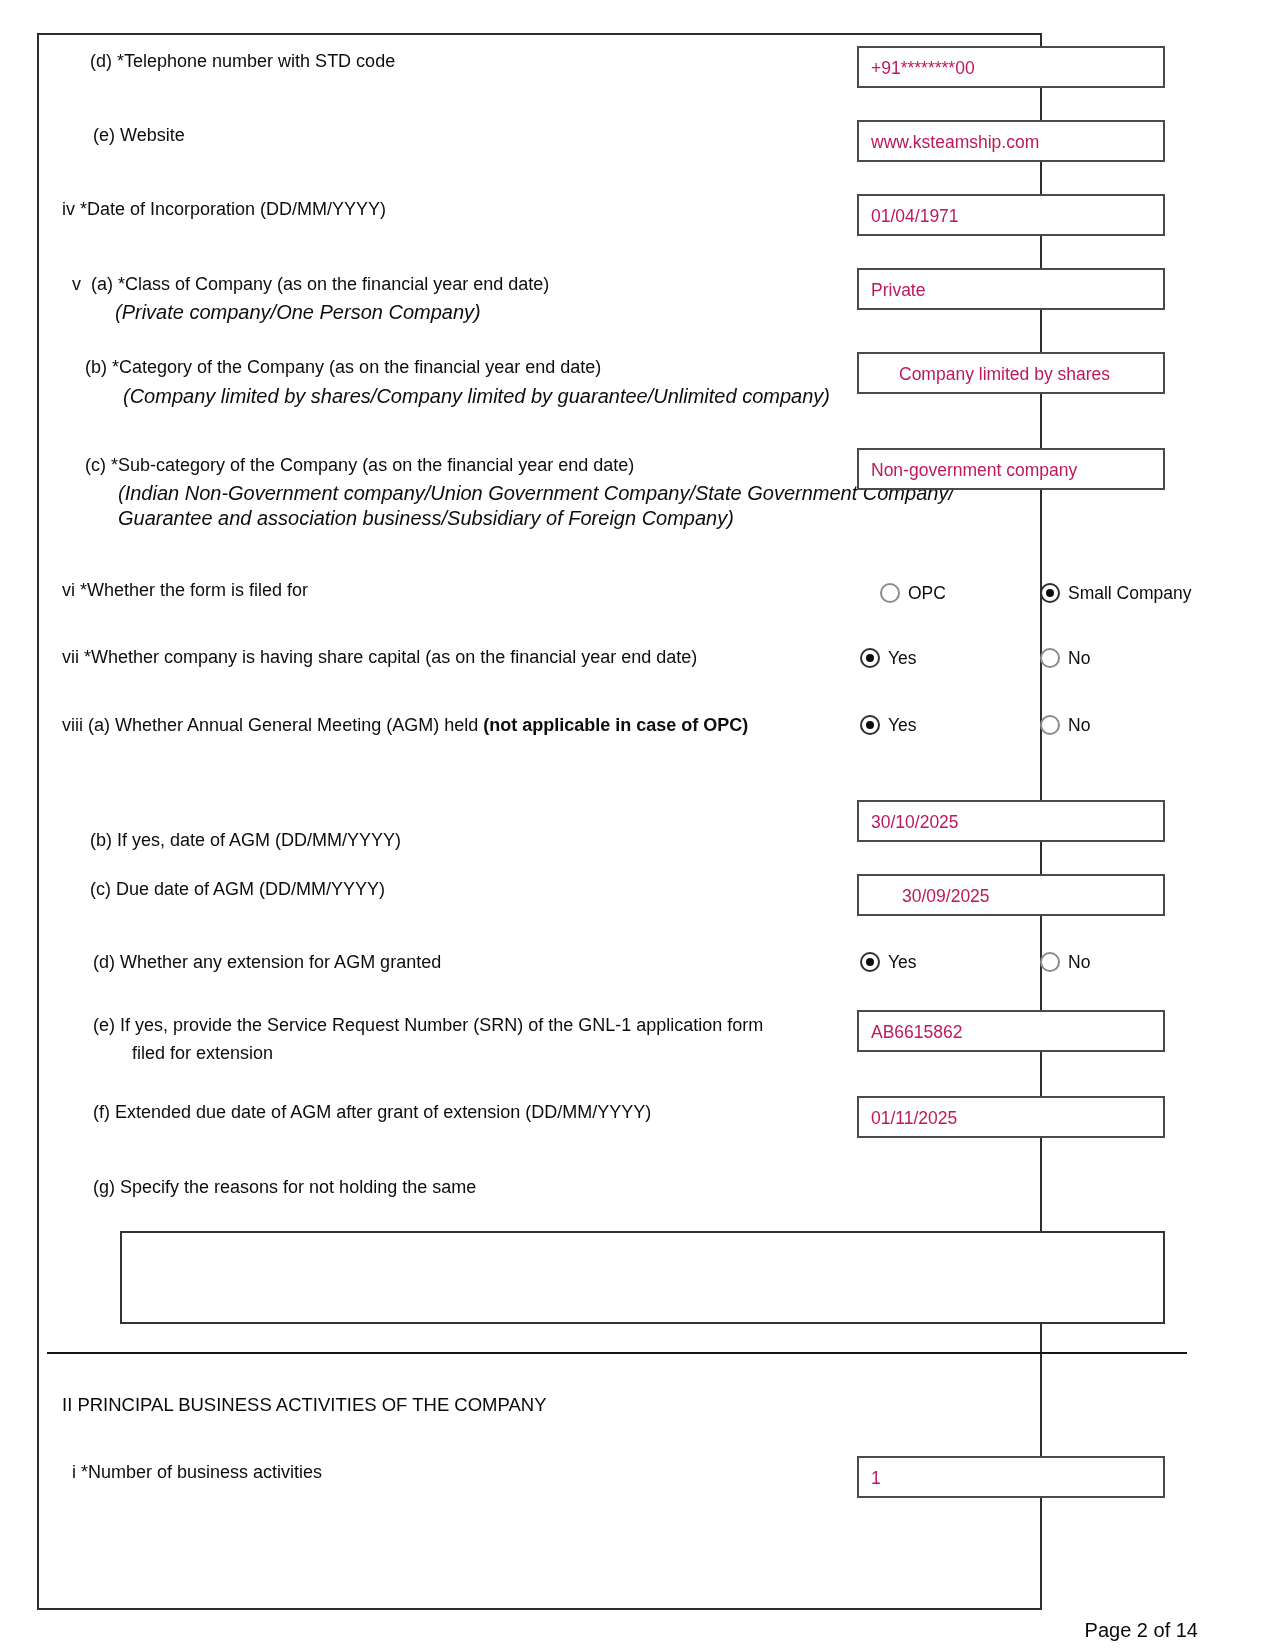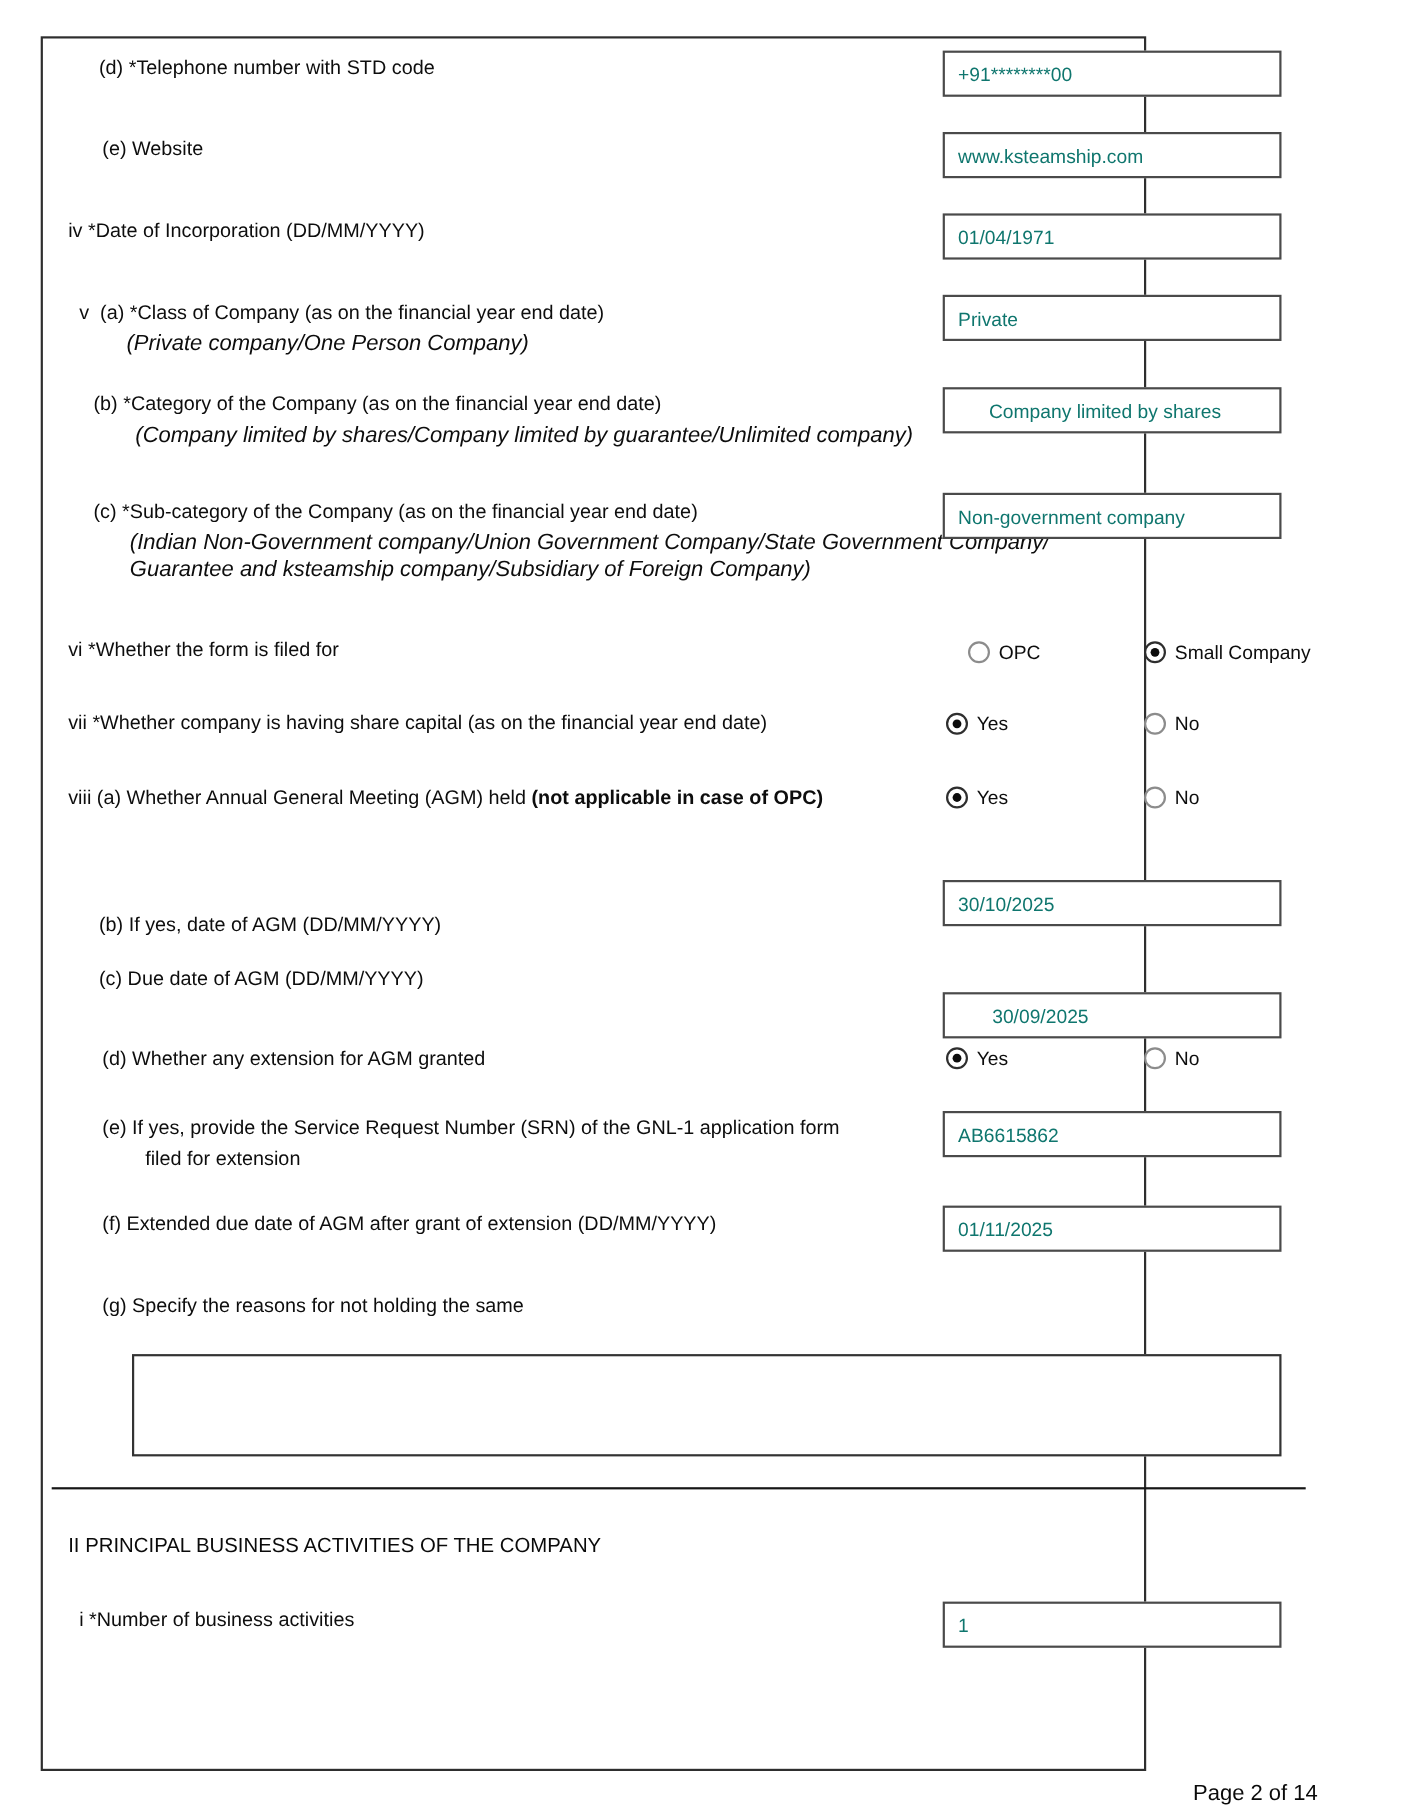--- a/index.html
+++ b/index.html
@@ -17,21 +17,21 @@
     white-space:pre;
   }
   .hint {
     position:absolute; font-size:20px; line-height:20px; font-style:italic;
     color:#0d0d0d; white-space:pre;
   }
   .box {
     position:absolute; left:855px; width:308px; height:42px;
     border:2px solid #4a4a4a; background:#fff; box-sizing:border-box;
     display:flex; align-items:center; padding:3px 8px 0 12px;
-    font-size:17.5px; color:#0f766e; white-space:pre;
+    font-size:17.5px; color:#be185d; white-space:pre;
   }
   .radio-row {
     position:absolute; display:flex; align-items:center; gap:8px; height:22px;
   }
   .radio {
     width:16px; height:16px; border-radius:50%; border:2px solid #8c8c8c;
     background:#fff; position:relative; flex:0 0 auto; box-sizing:content-box;
   }
   .radio.selected { border-color:#2e2e2e; }
   .radio.selected::after {
@@ -75,21 +75,21 @@
     <span class="lbl" style="left:33px; top:238px;">v  (a) *Class of Company (as on the financial year end date)</span>
     <span class="hint" style="left:76px; top:267px;">(Private company/One Person Company)</span>
     <div class="box" style="left:818px; top:233px;">Private</div>
 
     <span class="lbl" style="left:46px; top:321px;">(b) *Category of the Company (as on the financial year end date)</span>
     <span class="hint" style="left:84px; top:351px;">(Company limited by shares/Company limited by guarantee/Unlimited company)</span>
     <div class="box" style="left:818px; top:317px;padding-left:40px;">Company limited by shares</div>
 
     <span class="lbl" style="left:46px; top:419px;">(c) *Sub-category of the Company (as on the financial year end date)</span>
     <span class="hint" style="left:79px; top:448px;">(Indian Non-Government company/Union Government Company/State Government Company/</span>
-    <span class="hint" style="left:79px; top:473px;">Guarantee and ksteamship company/Subsidiary of Foreign Company)</span>
+    <span class="hint" style="left:79px; top:473px;">Guarantee and association business/Subsidiary of Foreign Company)</span>
     <div class="box" style="left:818px; top:413px;">Non-government company</div>
 
     <span class="lbl" style="left:23px; top:544px;">vi *Whether the form is filed for</span>
     <div class="radio-row" style="left:841px; top:547px;">
       <span class="radio"></span>
       <span class="radio-lbl">OPC</span>
     </div>
     <div class="radio-row" style="left:1001px; top:547px;">
       <span class="radio selected"></span>
       <span class="radio-lbl">Small Company</span>
@@ -112,21 +112,21 @@
     </div>
     <div class="radio-row" style="left:1001px; top:679px;">
       <span class="radio"></span>
       <span class="radio-lbl">No</span>
     </div>
 
     <span class="lbl" style="left:51px; top:794px;">(b) If yes, date of AGM (DD/MM/YYYY)</span>
     <div class="box" style="left:818px; top:765px;">30/10/2025</div>
 
     <span class="lbl" style="left:51px; top:843px;">(c) Due date of AGM (DD/MM/YYYY)</span>
-    <div class="box" style="left:818px; top:867px;padding-left:43px;">30/09/2025</div>
+    <div class="box" style="left:818px; top:839px;padding-left:43px;">30/09/2025</div>
 
     <span class="lbl" style="left:54px; top:916px;">(d) Whether any extension for AGM granted</span>
     <div class="radio-row" style="left:821px; top:916px;">
       <span class="radio selected"></span>
       <span class="radio-lbl">Yes</span>
     </div>
     <div class="radio-row" style="left:1001px; top:916px;">
       <span class="radio"></span>
       <span class="radio-lbl">No</span>
     </div>

